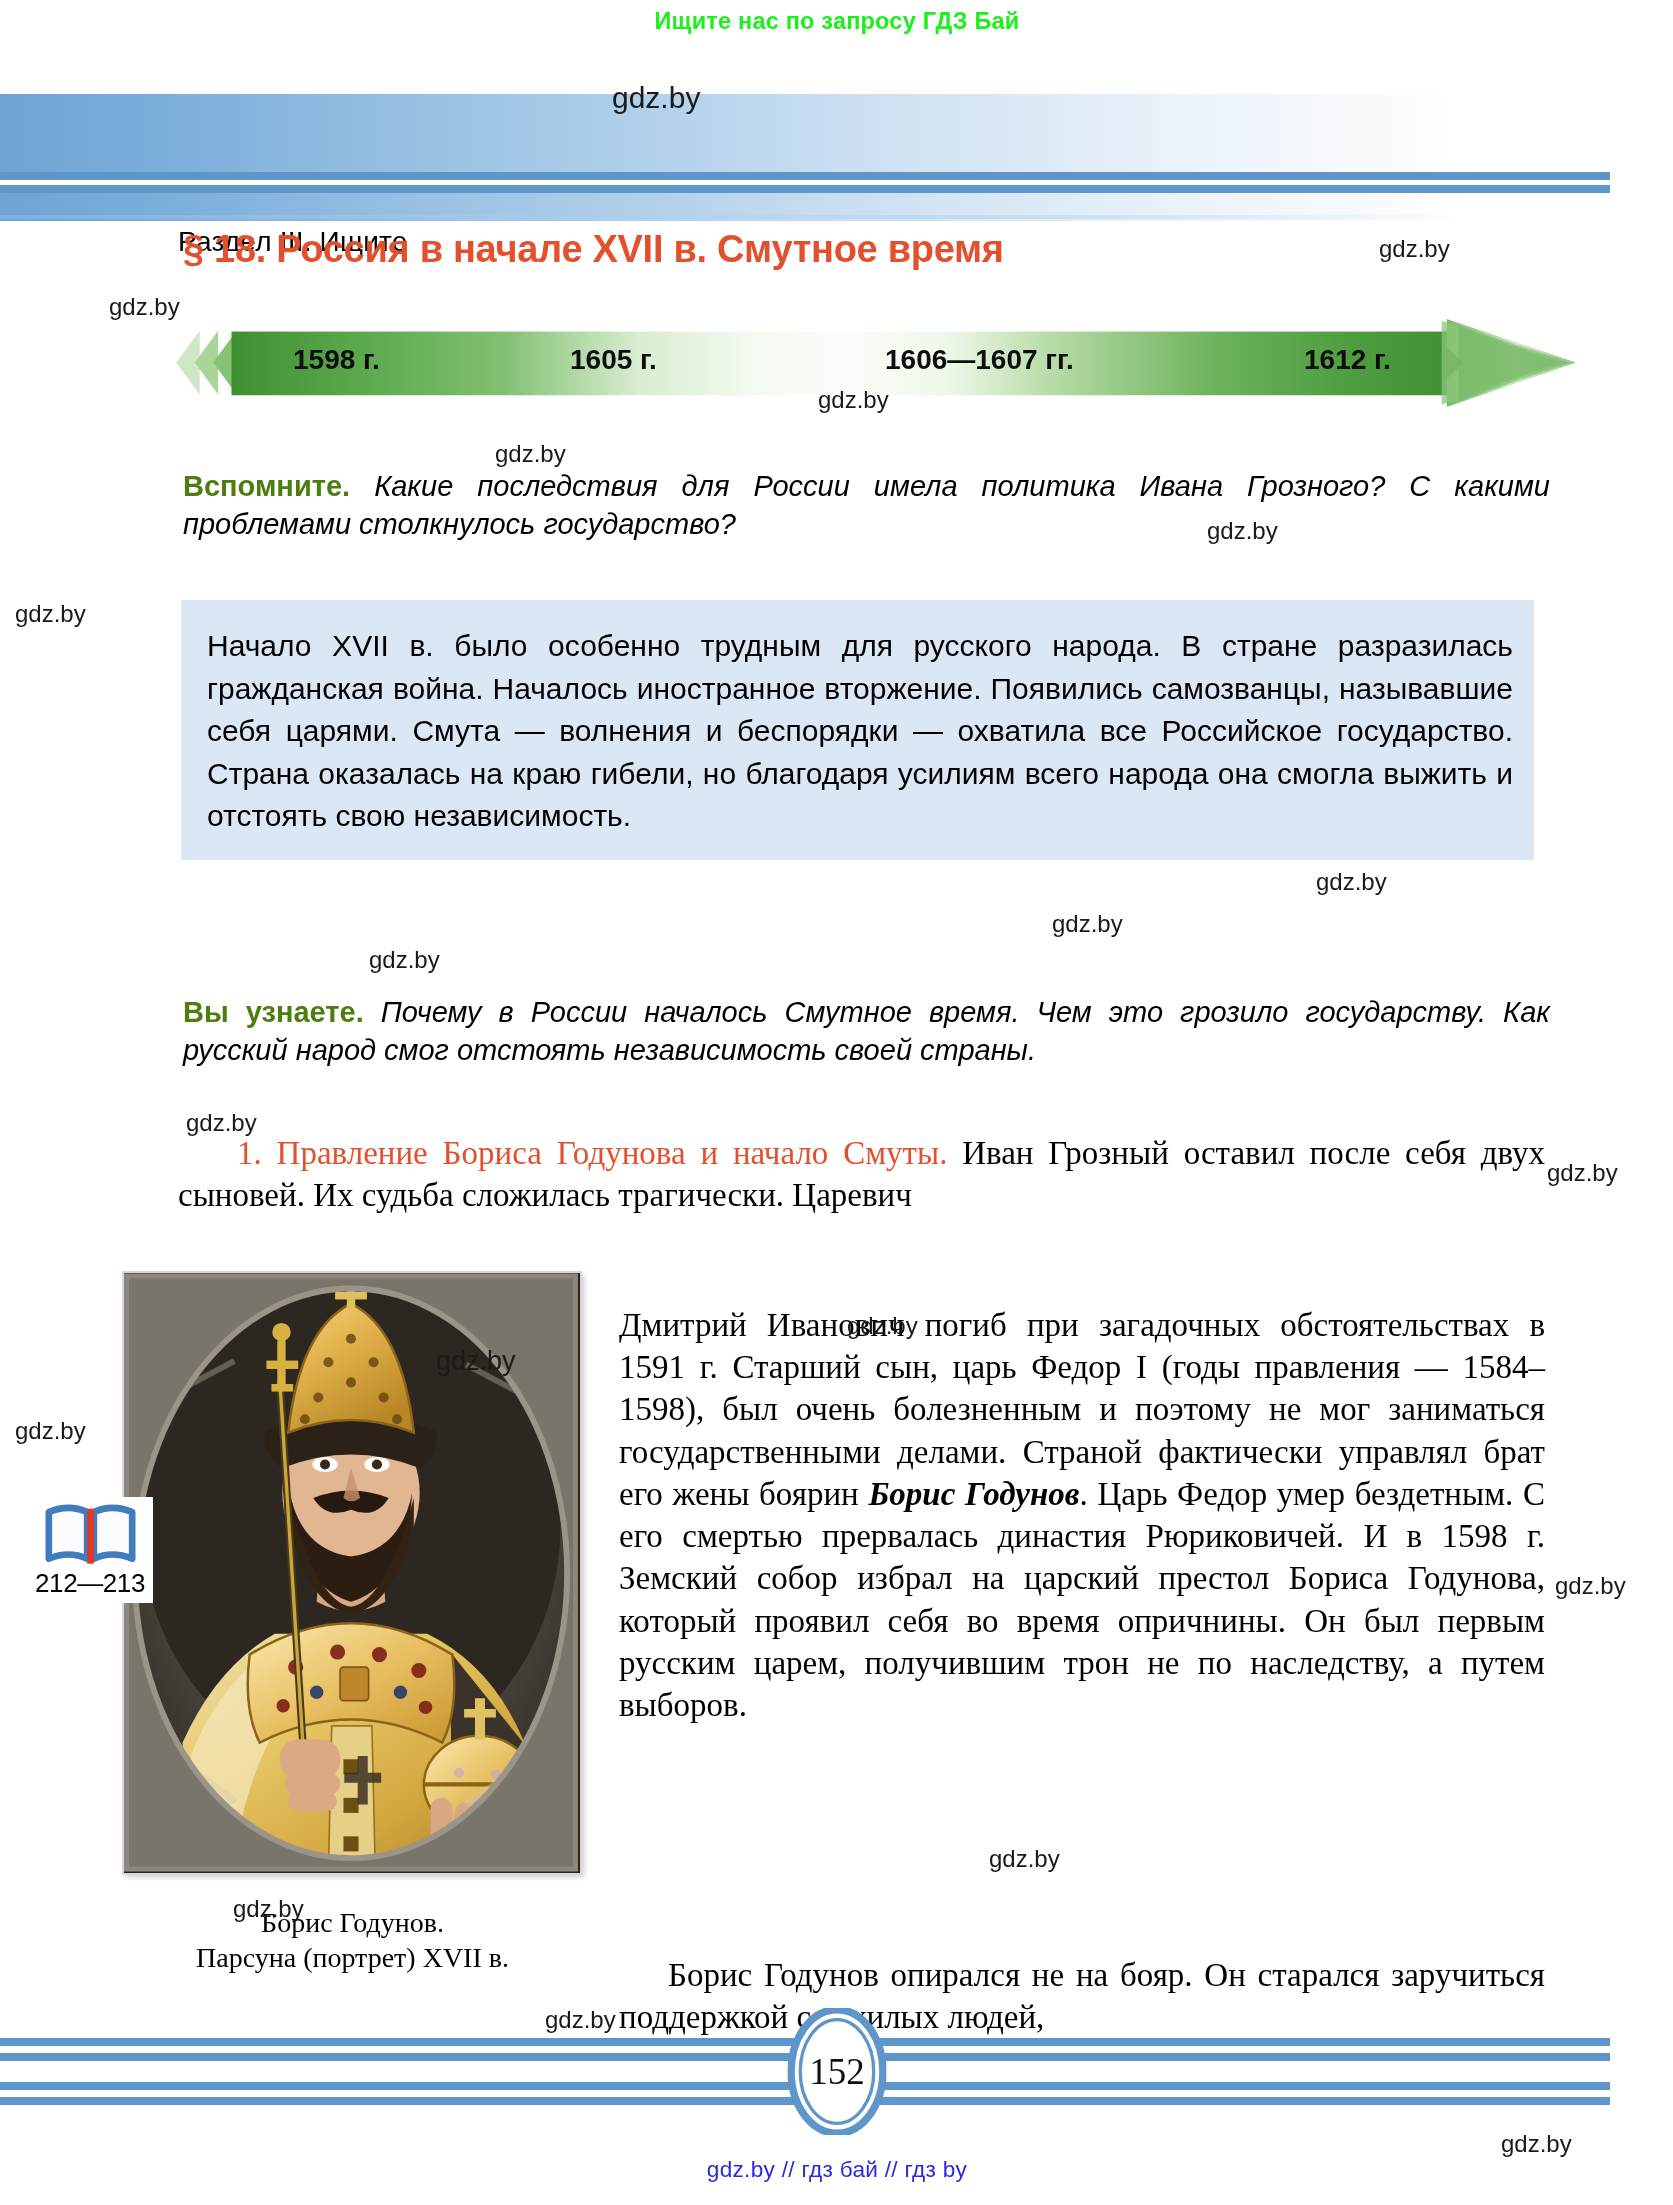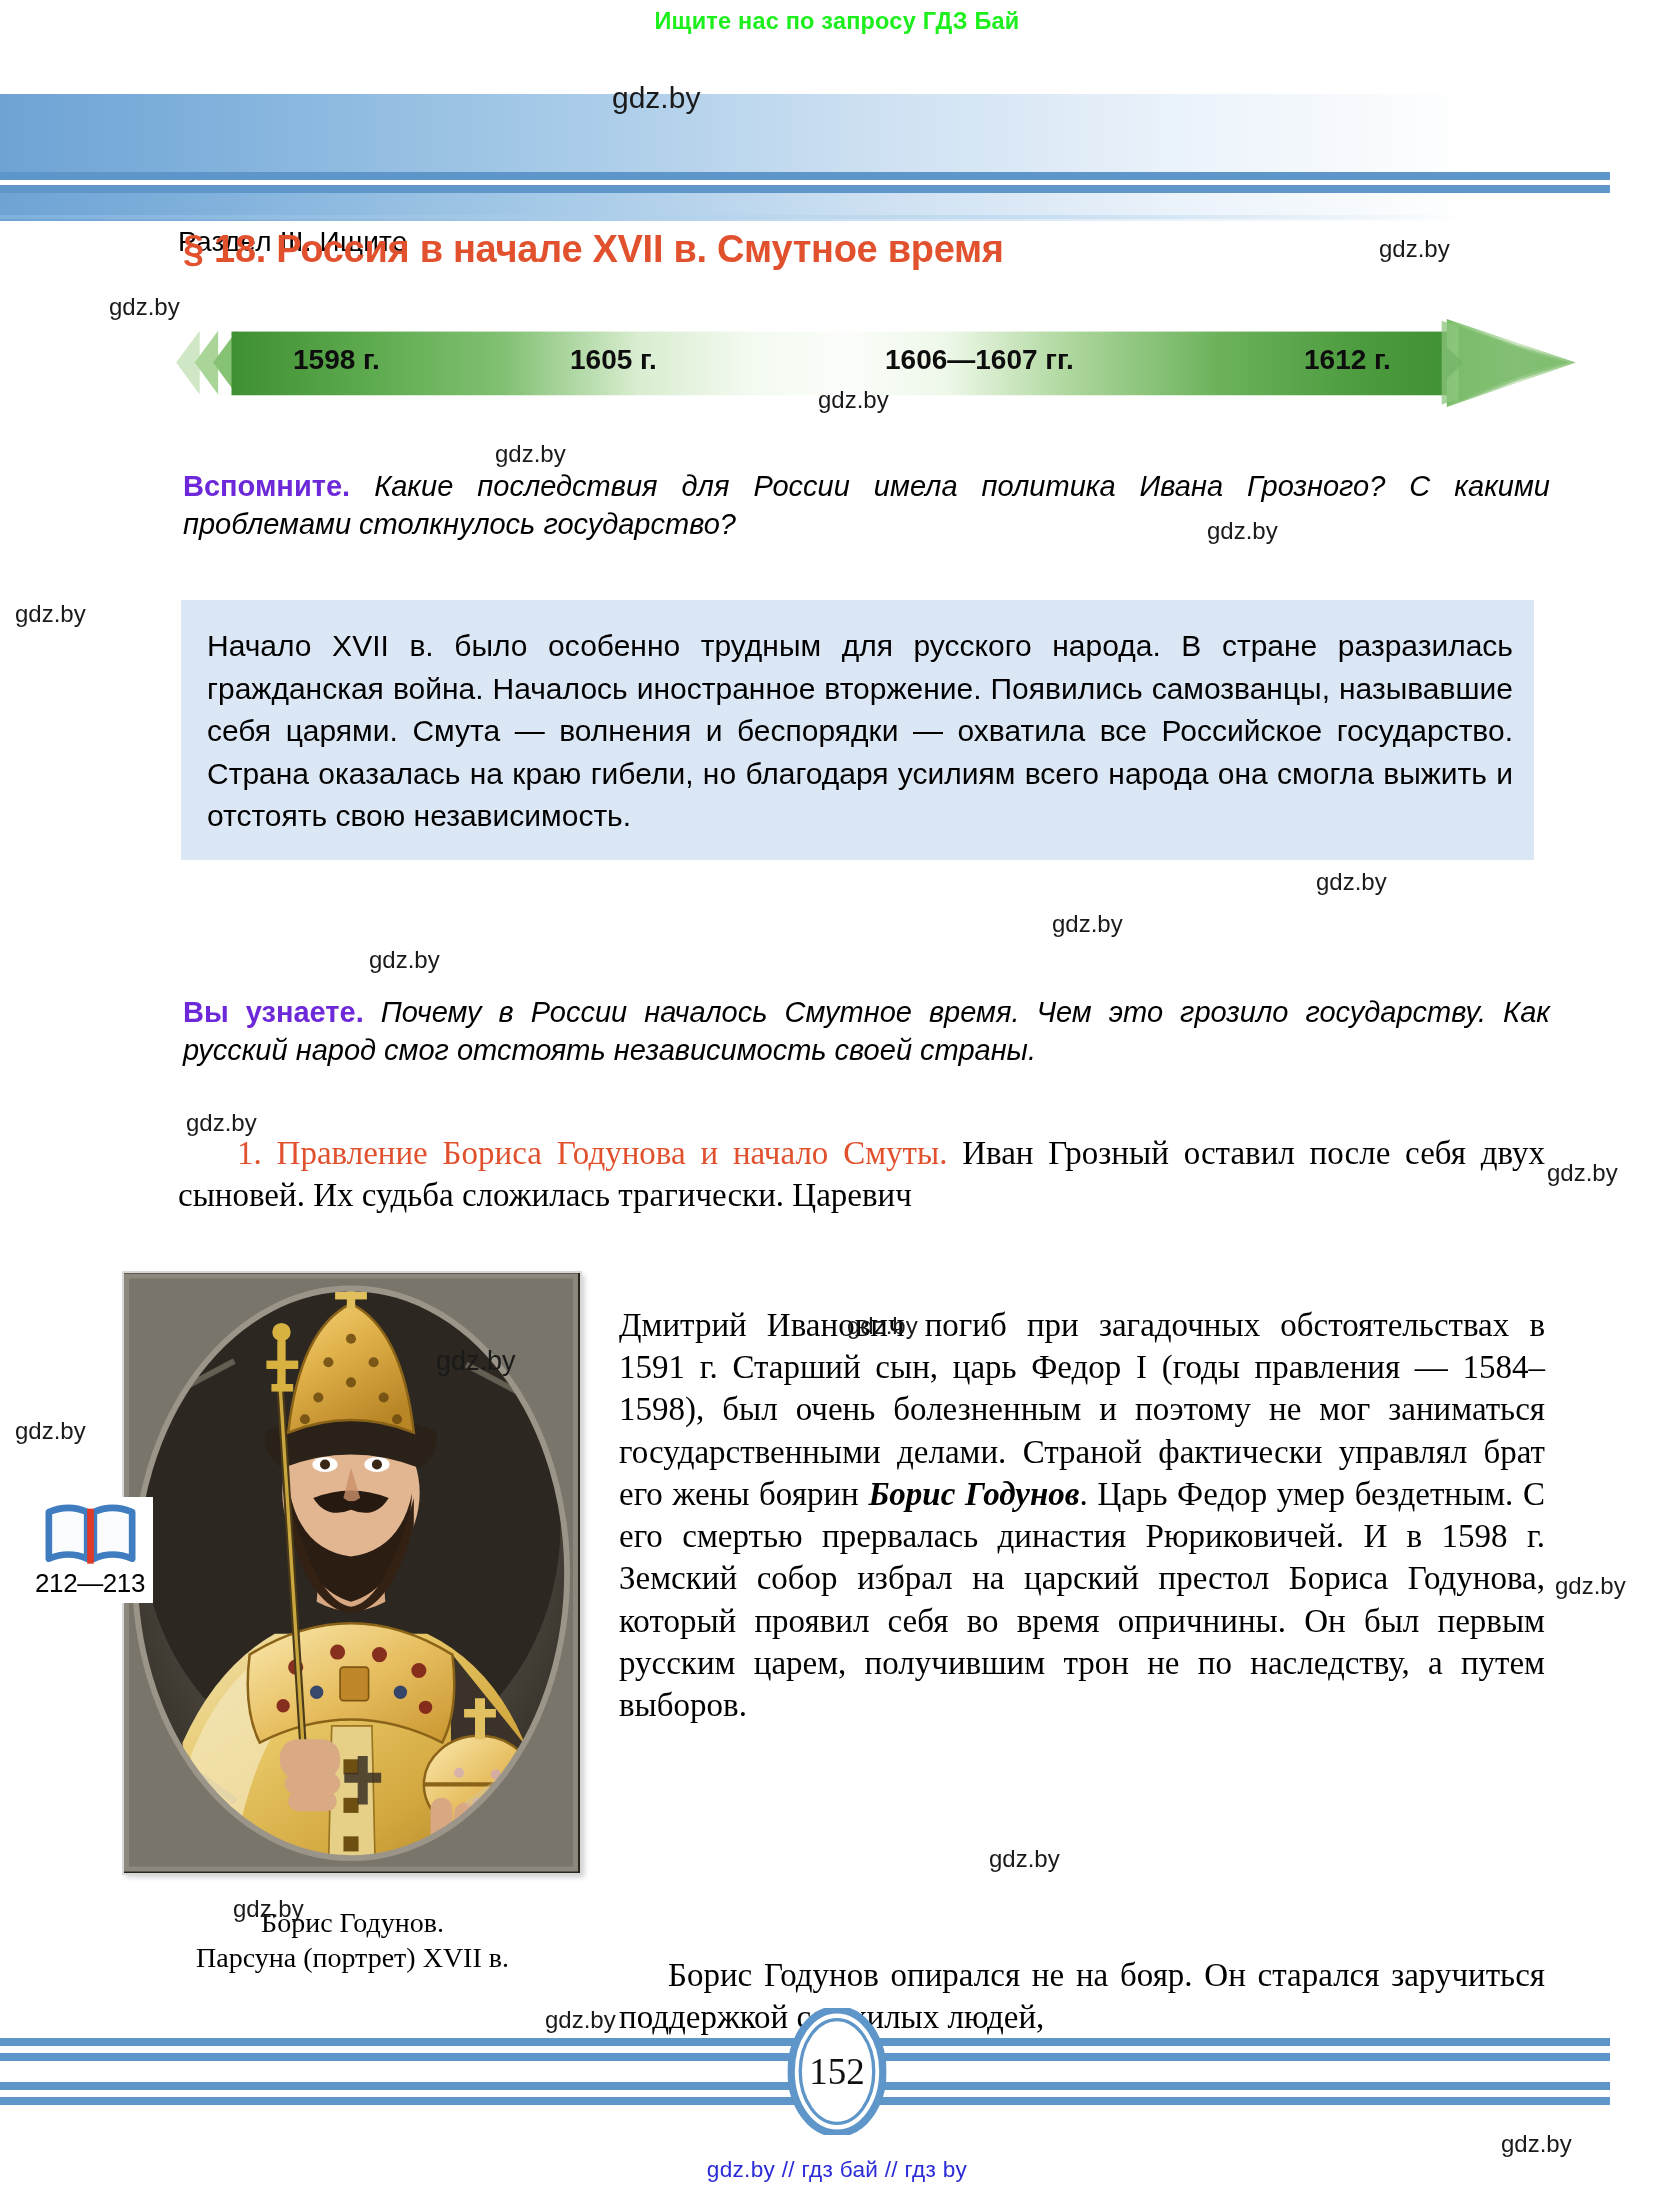--- a/index.html
+++ b/index.html
@@ -124,21 +124,21 @@
     left: 183px;
     width: 1367px;
     font-family: "Liberation Sans", sans-serif;
     font-size: 29px;
     font-style: italic;
     line-height: 1.30;
     color: #000;
     text-align: justify;
   }
   .prompt .lead {
-    color: #6d28d9;
+    color: #4d7c0f;
     font-style: normal;
     font-weight: bold;
   }
 
   
   .callout {
     position: absolute;
     left: 181px;
     top: 600px;
     width: 1353px;

